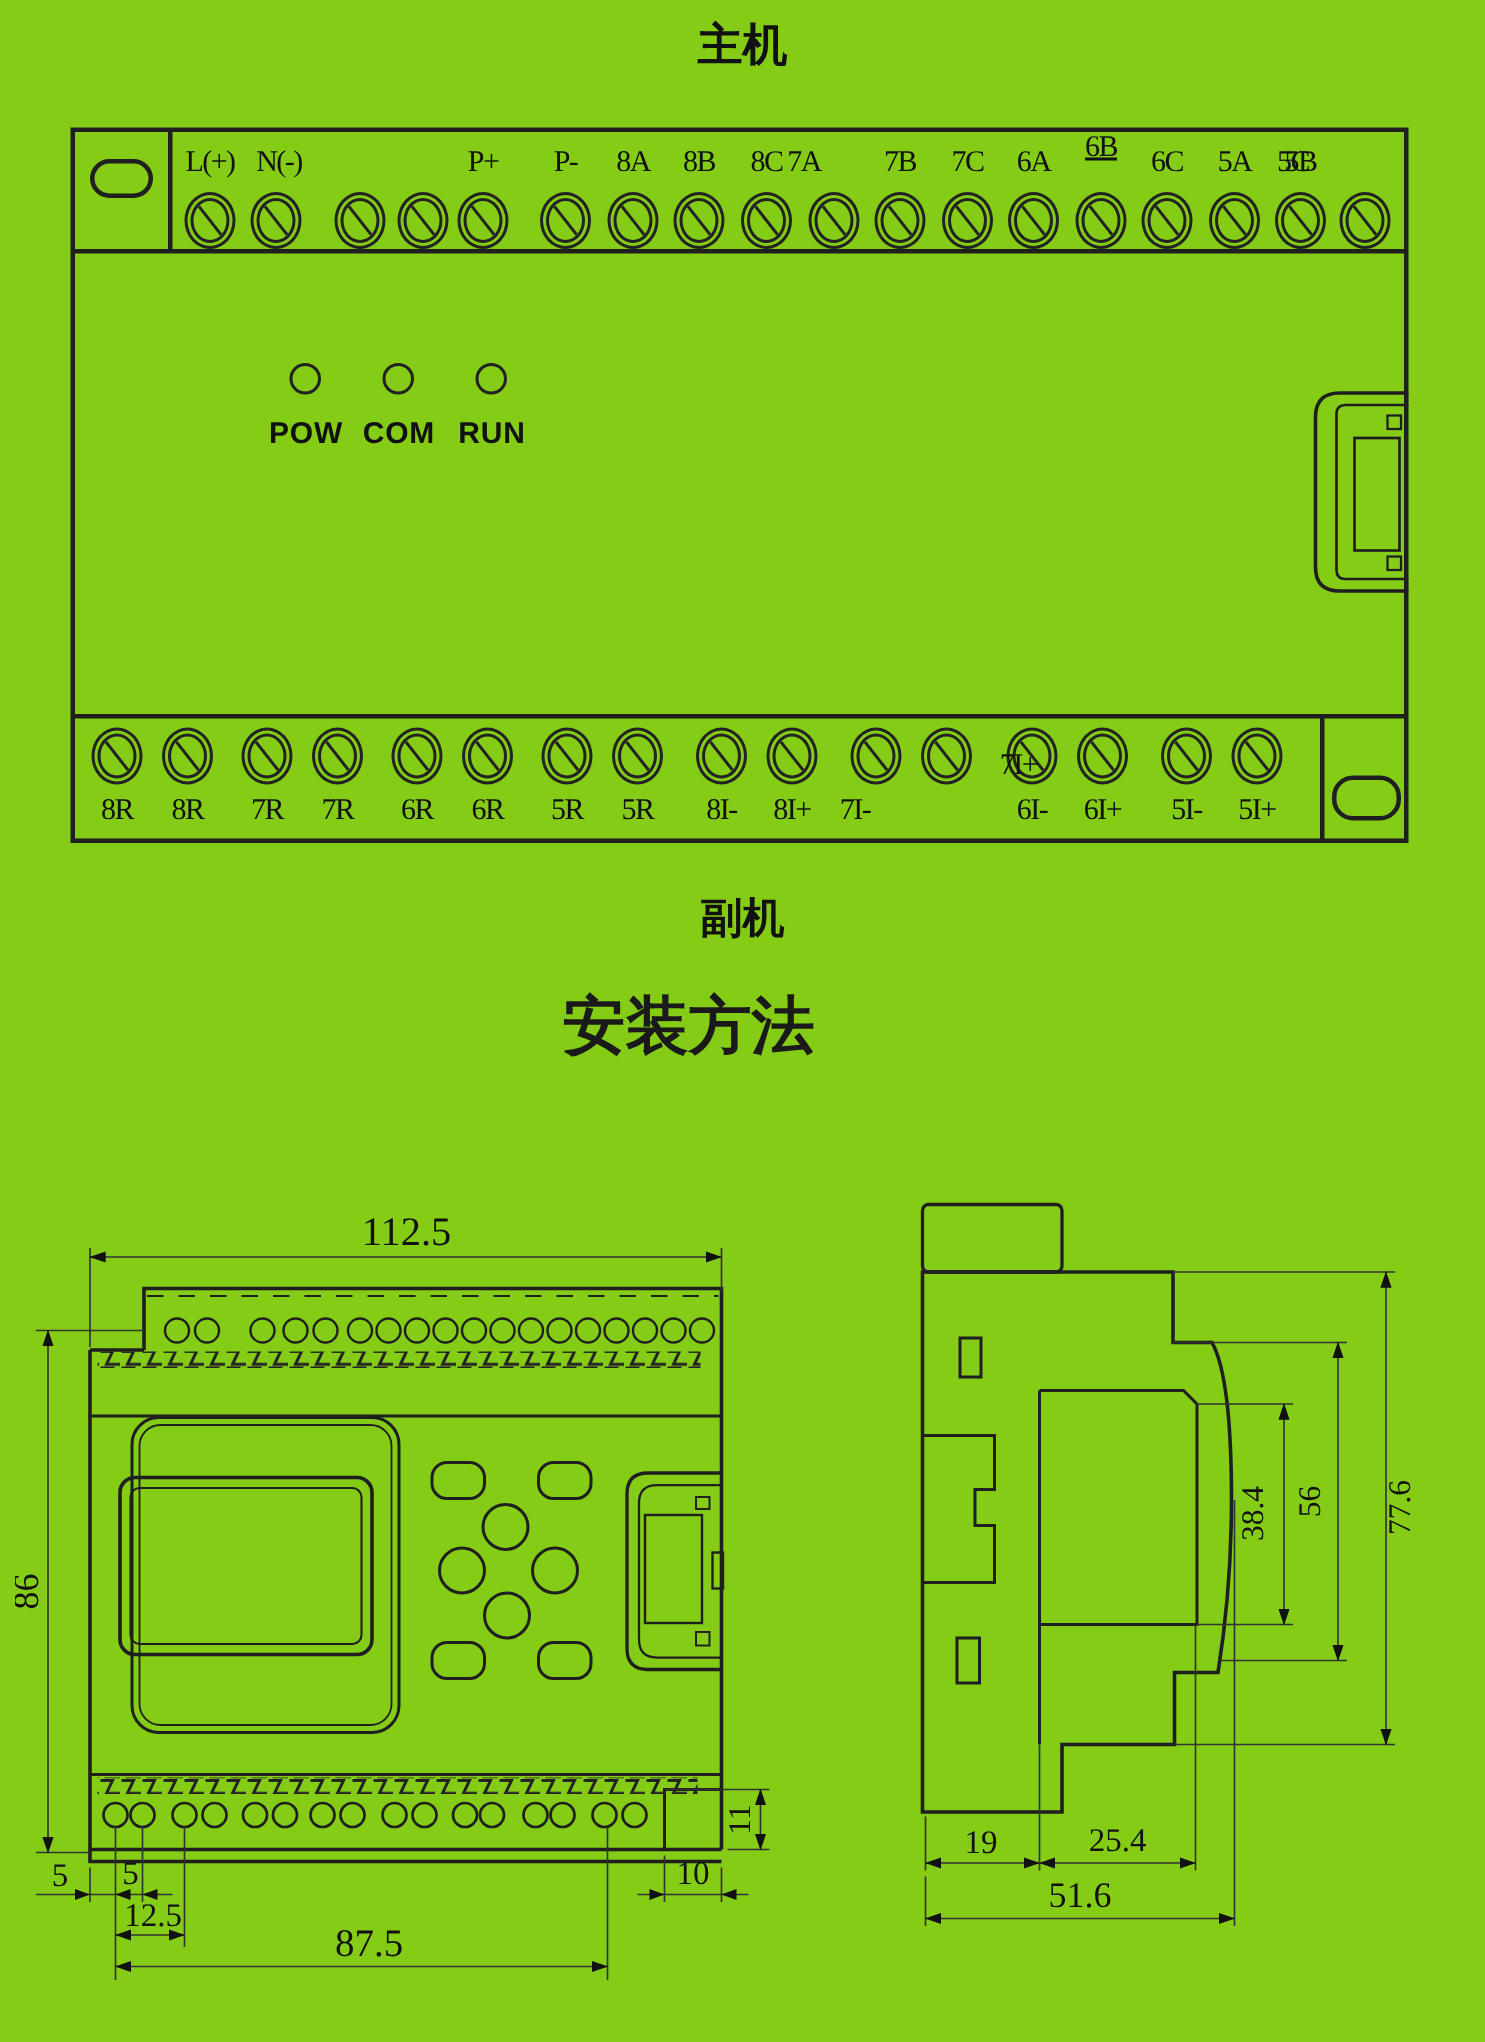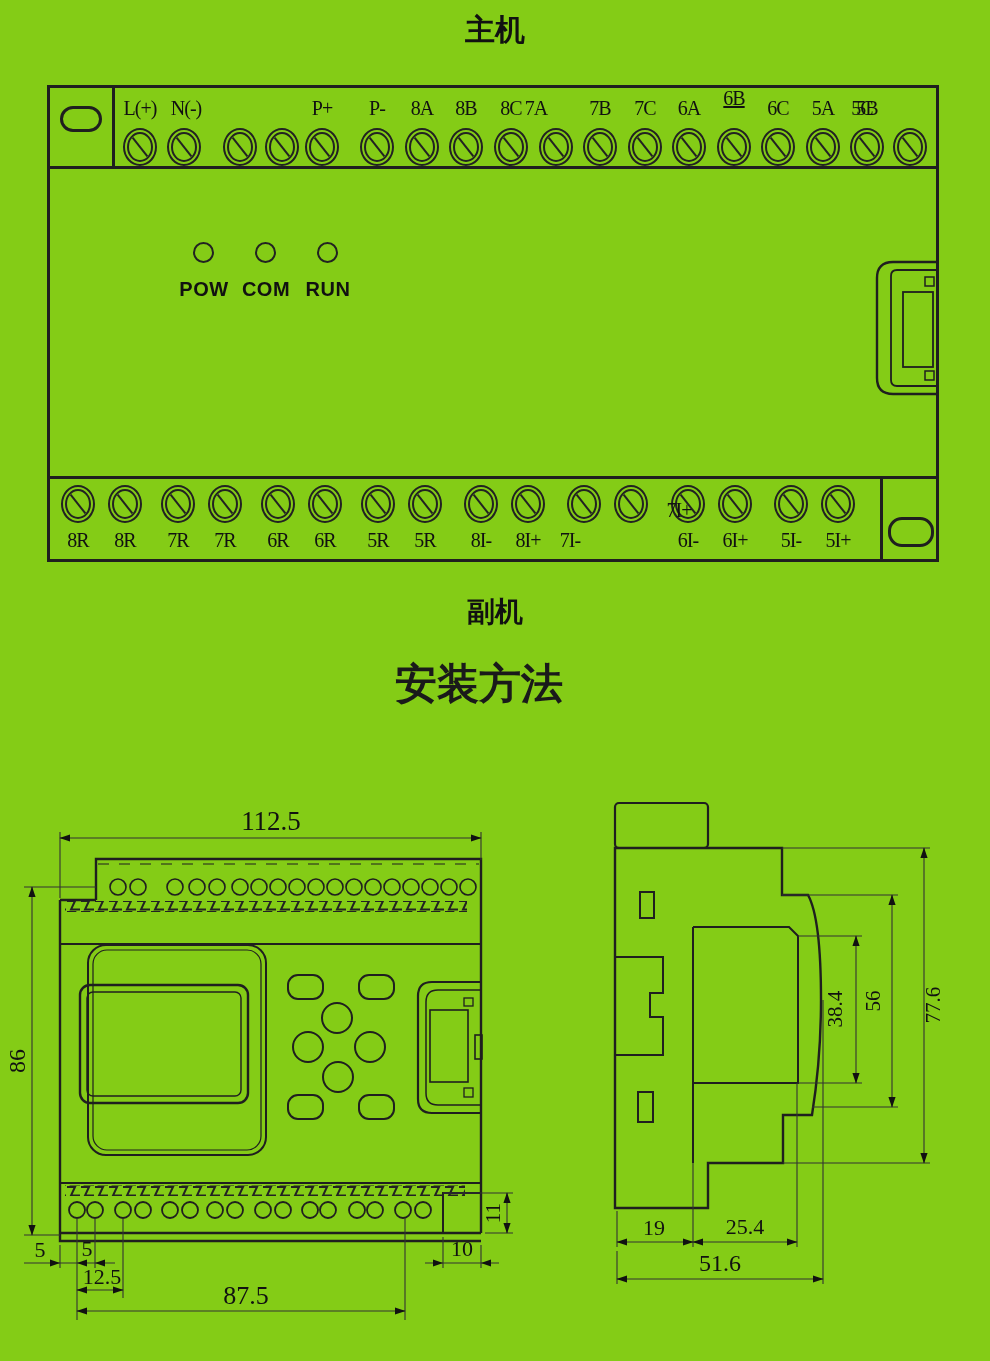--- a/index.html
+++ b/index.html
@@ -9,21 +9,21 @@
   .ln{position:absolute;background:#1f1f1f;}
   .devbox{position:absolute;border:3px solid #1f1f1f;box-sizing:border-box;}
   .oval{position:absolute;border:3px solid #1f1f1f;box-sizing:border-box;border-radius:14px;}
   .screw{position:absolute;width:34px;height:38px;border:2px solid #222;border-radius:50%;box-sizing:border-box;}
   .screw::before{content:"";position:absolute;inset:2px;border:2px solid #222;border-radius:50%;}
   .screw::after{content:"";position:absolute;left:50%;top:5px;bottom:5px;width:2px;margin-left:-1px;background:#222;transform:rotate(-38deg);}
   .tl{position:absolute;transform:translateX(-50%);font:20px/1 "Liberation Serif",serif;color:#111;white-space:nowrap;letter-spacing:-1px;}
   .led{position:absolute;width:21px;height:21px;border:2.5px solid #222;border-radius:50%;box-sizing:border-box;}
   .ledlab{position:absolute;transform:translateX(-50%);font:bold 20px/1 "Liberation Sans",sans-serif;color:#111;letter-spacing:0.5px;}
   .title-serif{position:absolute;width:990px;text-align:center;font-family:"Liberation Serif",serif;font-weight:bold;color:#111;}
-  .title-sans{position:absolute;width:918px;text-align:center;font-family:"Liberation Sans",sans-serif;font-weight:bold;color:#1a1a1a;padding-left:20px;}
+  .title-sans{position:absolute;width:918px;text-align:center;font-family:"Liberation Sans",sans-serif;font-weight:bold;color:#1a1a1a;}
   svg text{font-family:"Liberation Serif",serif;fill:#111;}
 </style>
 </head>
 <body>
 
 <div id="page">
 
   <div class="title-serif" style="top:10px;font-size:30px;">主机</div>
 
   <div class="devbox" style="left:47px;top:85px;width:892px;height:477px;"></div>

